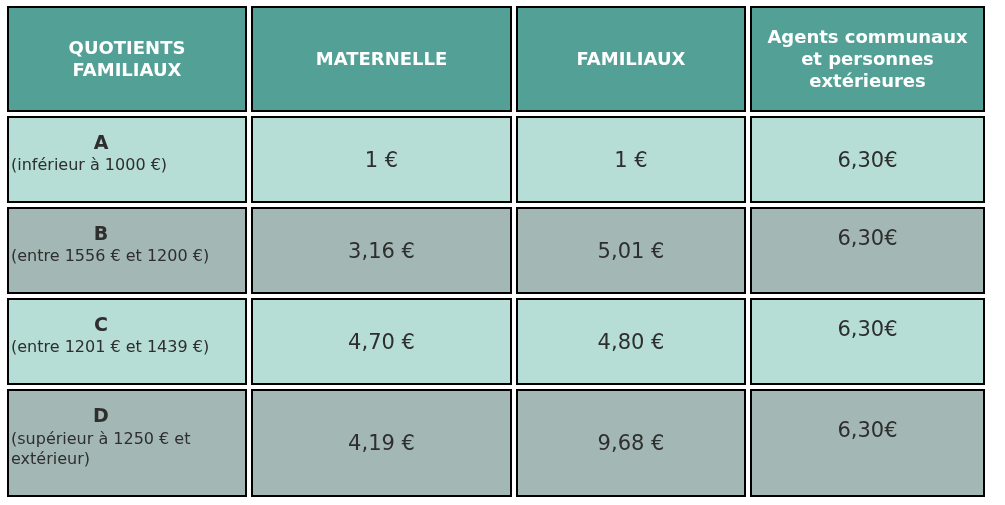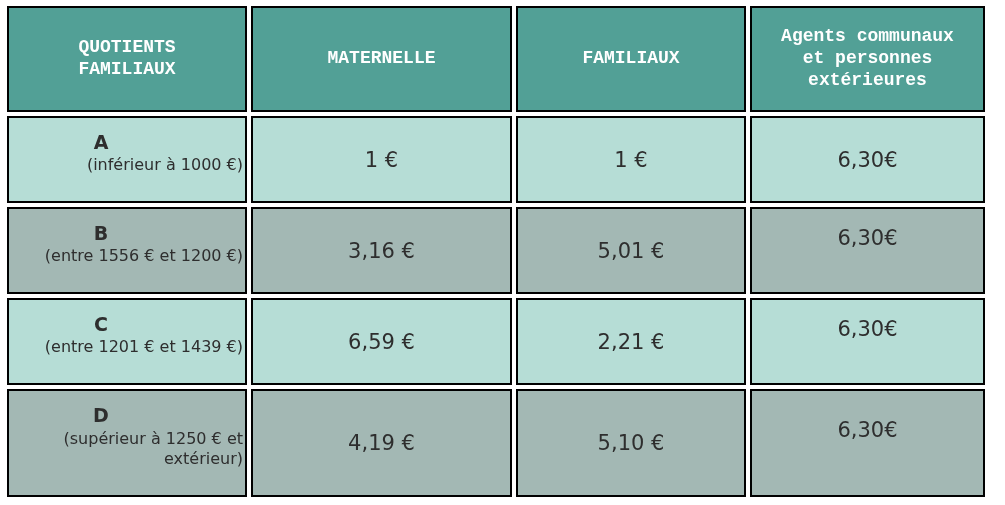--- a/index.html
+++ b/index.html
@@ -31,40 +31,40 @@
     font-weight: bold;
     text-align: center;
     vertical-align: middle;
     white-space: pre-line;
     line-height: 1.22;
     padding: 2px;
   }
   tr.light td { background: var(--row-light-bg, #b6ddd6); }
   tr.dark  td { background: var(--row-dark-bg, #a3b8b4); }
 
-  tr.header-row { height: 106px; font-family: Liberation Mono, monospace; }
+  tr.header-row { height: 106px; }
   tr.r-a { height: 87px; }
   tr.r-b { height: 87px; }
   tr.r-c { height: 87px; }
   tr.r-d { height: 108px; }
 
   td.qf {
     vertical-align: middle;
     padding: 2px 2px 16px 2px;
   }
   .code {
     font-weight: bold;
     font-size: 19px;
     text-align: center;
     padding-right: 52px;
     line-height: 1.35;
   }
   .range {
     font-size: 16px;
-    text-align: right;
+    text-align: left;
     line-height: 1.25;
   }
   td.val {
     text-align: center;
     vertical-align: middle;
     font-size: 21px;
     padding: 2px;
   }
   td.lift { padding-bottom: 28px; }
 </style>
@@ -106,27 +106,27 @@
       </td>
       <td class="val">3,16 €</td>
       <td class="val">5,01 €</td>
       <td class="val lift">6,30€</td>
     </tr>
     <tr class="light r-c">
       <td class="qf">
         <div class="code">C</div>
         <div class="range">(entre 1201 € et 1439 €)</div>
       </td>
-      <td class="val">6,59 €</td>
-      <td class="val">2,21 €</td>
+      <td class="val">4,70 €</td>
+      <td class="val">4,80 €</td>
       <td class="val lift">6,30€</td>
     </tr>
     <tr class="dark r-d">
       <td class="qf">
         <div class="code">D</div>
         <div class="range">(supérieur à 1250 € et extérieur)</div>
       </td>
       <td class="val">4,19 €</td>
-      <td class="val">5,10 €</td>
+      <td class="val">9,68 €</td>
       <td class="val lift">6,30€</td>
     </tr>
   </tbody>
 </table>
 
 </body></html>

